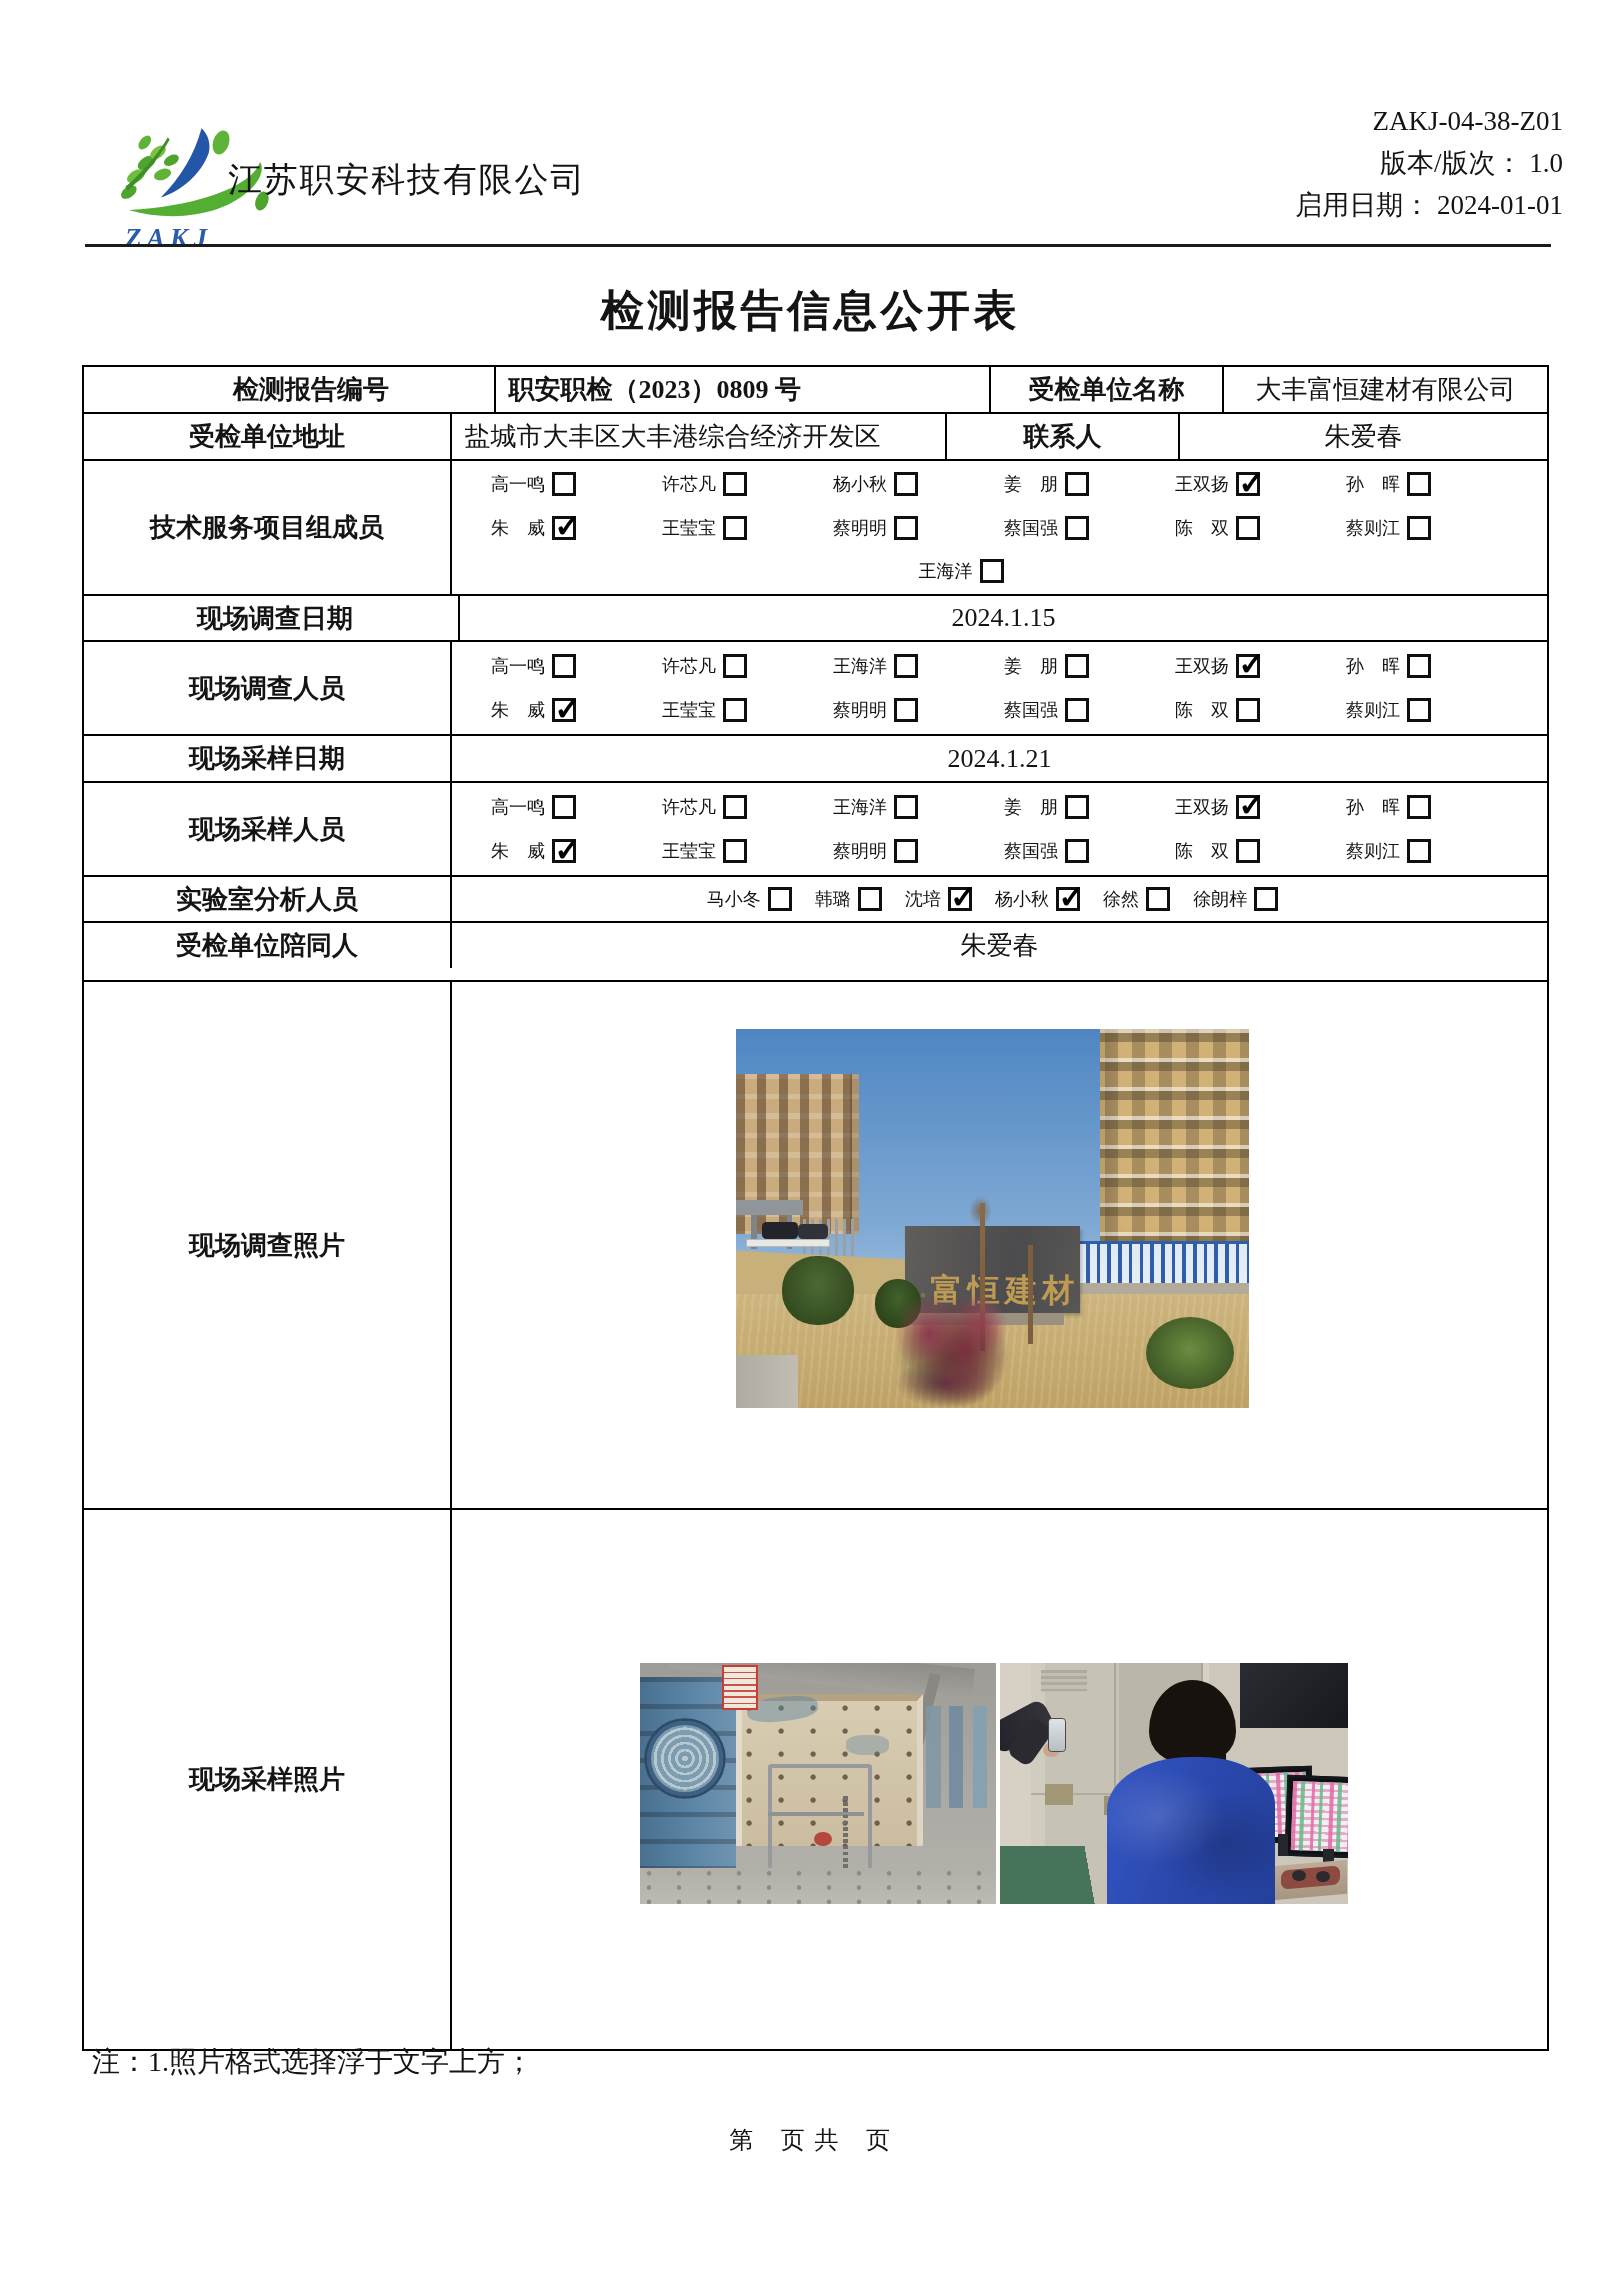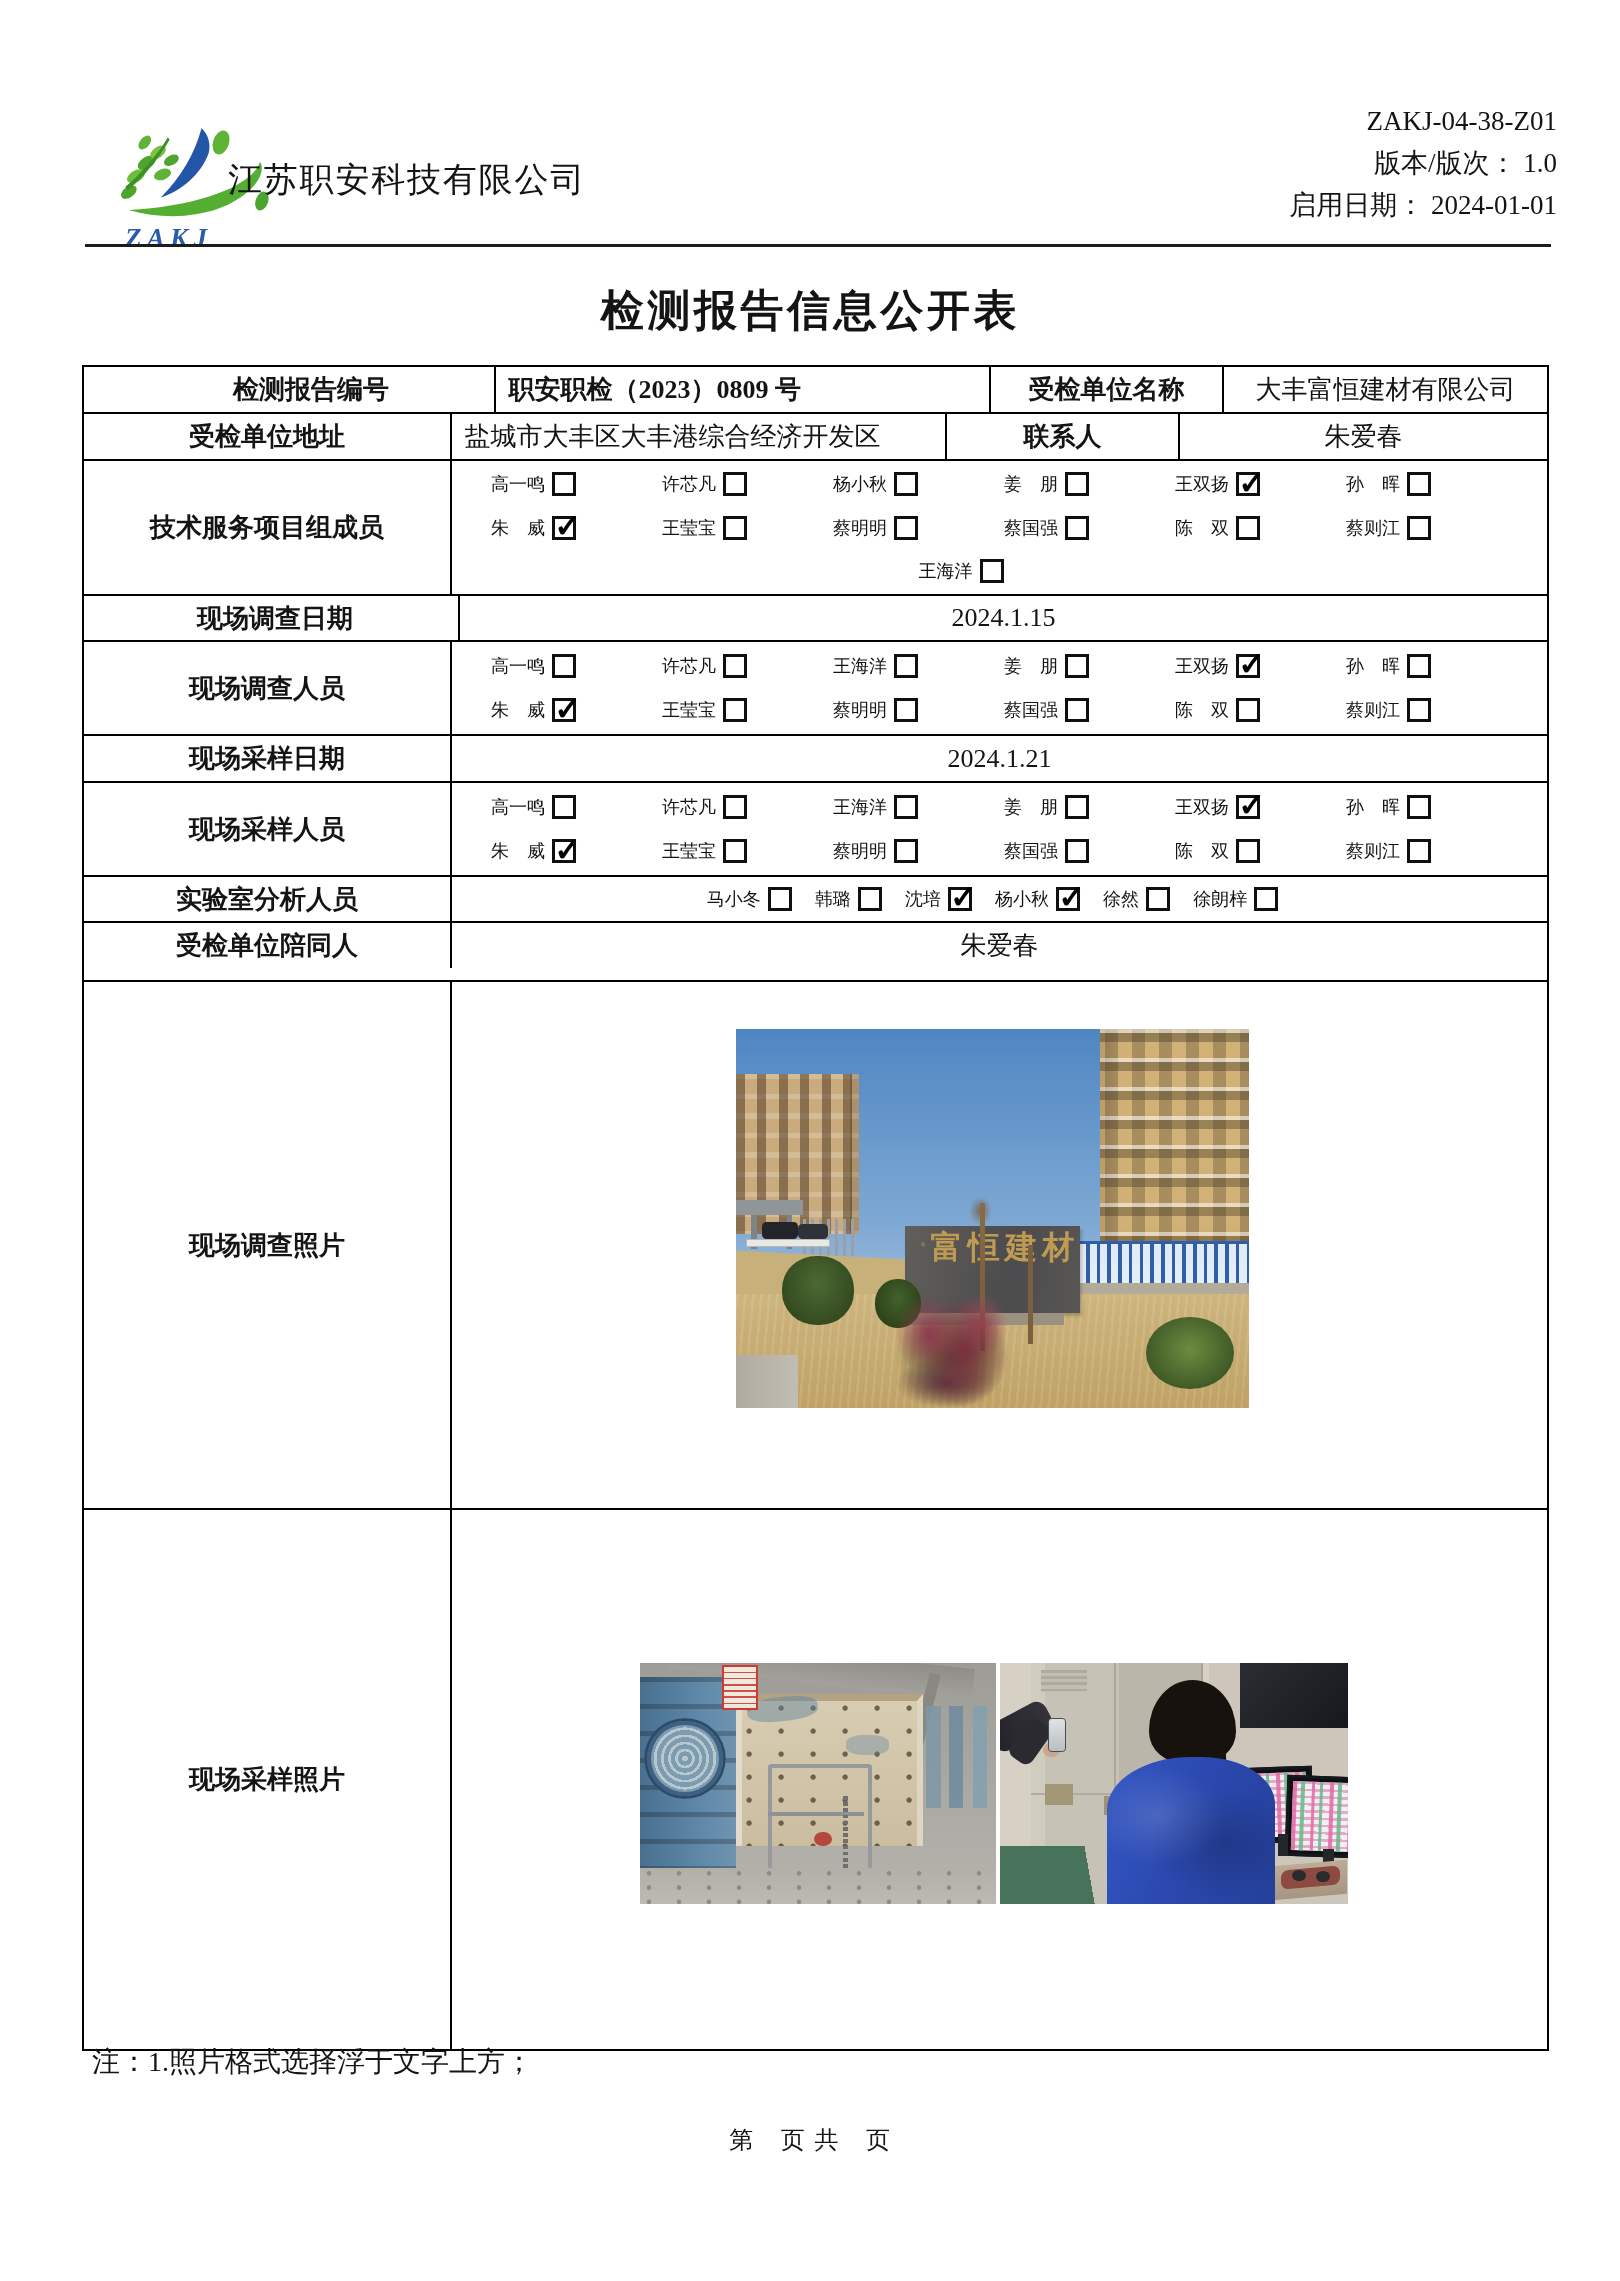--- a/index.html
+++ b/index.html
@@ -3,21 +3,21 @@
 <meta charset="utf-8">
 <style>
   html,body{margin:0;padding:0;background:#ffffff;}
   body{width:1621px;height:2281px;position:relative;font-family:"Liberation Serif","DejaVu Serif",serif;color:#141414;}
   .abs{position:absolute;}
 
   
   #logo{left:109px;top:123px;width:178px;height:102px;}
   #logo-text{left:125px;top:223px;font-size:27px;font-weight:bold;font-style:italic;color:#2b5cab;letter-spacing:5.3px;}
   #company-name{left:228px;top:157px;font-size:34px;letter-spacing:1.8px;}
-  #doc-meta{right:64px;top:100px;text-align:right;font-size:27px;line-height:42px;}
+  #doc-meta{right:58px;top:100px;text-align:right;font-size:27px;line-height:42px;}
   #header-rule{left:85px;top:244px;width:1466px;height:2.7px;background:#1c1c1c;}
   #page-title{left:0;top:282px;width:100%;text-align:center;font-size:43px;font-weight:bold;letter-spacing:3.6px;}
 
   
   #info-table{left:82px;top:365px;width:1467px;border:2.7px solid #000;box-sizing:border-box;background:#fff;}
   .row{display:flex;border-top:2.2px solid #000;box-sizing:border-box;}
   .row.first{border-top:none;}
   .c{border-left:2.2px solid #000;box-sizing:border-box;display:flex;align-items:center;overflow:hidden;}
   .c:first-child{border-left:none;}
   .lab{width:366px;justify-content:center;font-weight:bold;font-size:26px;text-align:center;}
@@ -59,21 +59,21 @@
                      repeating-linear-gradient(90deg,transparent 0 5.3px,rgba(70,60,40,.30) 5.3px 18px,transparent 18px 27px);
     box-shadow:inset 10.7px 0 12.5px rgba(0,0,0,.12);}
   .p1-fence{left:62%;top:56%;width:38%;height:11%;background:repeating-linear-gradient(90deg,#2e5fa8 0 3.6px,rgba(255,255,255,.75) 3.6px 10.7px);border-top:3.6px solid #2e5fa8;border-bottom:2.7px solid #2e5fa8;}
   .p1-wall{left:62%;top:67%;width:38%;height:9%;background:#b4aa9a;}
   .p1-grass-upper{left:0;top:60%;width:40%;height:16%;background:#c8b07a;transform:skewY(3deg);}
   .p1-grass{left:0;bottom:0;width:100%;height:30%;
     background:linear-gradient(180deg,#cdb57e,#c3a76c 70%,#bfa263);}
   .p1-grass-tex{left:0;bottom:0;width:100%;height:30%;opacity:.5;
     background:repeating-linear-gradient(95deg,rgba(255,255,255,.20) 0 2.7px,transparent 2.7px 8px);}
   .p1-road{left:0;bottom:0;width:12%;height:14%;background:linear-gradient(90deg,#b0aba1,#c2bdb2);}
-  .p1-sign{left:33%;top:52%;width:31%;height:23%;background:linear-gradient(100deg,#615f5b,#4c4b4d 60%,#585755);display:flex;align-items:flex-start;padding-left:3%;box-shadow:1.8px 2.7px 3.6px rgba(0,0,0,.25);}
+  .p1-sign{left:33%;top:52%;width:31%;height:23%;background:linear-gradient(100deg,#615f5b,#4c4b4d 60%,#585755);display:flex;align-items:flex-end;padding-left:3%;box-shadow:1.8px 2.7px 3.6px rgba(0,0,0,.25);}
   .p1-sign-text{font-size:32px;color:#bf9a52;letter-spacing:5.3px;font-weight:bold;margin-left:5.3px;white-space:nowrap;}
   .p1-sign-foot{left:33%;top:75%;width:31%;height:3%;background:#9a917f;}
   .p1-sapling1{left:47.5%;top:46%;width:1%;height:39%;background:linear-gradient(#8a6b44,#74573a);}
   .p1-sapling1b{left:45.5%;top:44%;width:4.5%;height:8%;background:
     radial-gradient(closest-side,rgba(120,90,60,.8),transparent);}
   .p1-sapling2{left:57%;top:57%;width:0.8%;height:26%;background:#7c5f3e;}
   .p1-bush1{left:9%;top:60%;width:14%;height:18%;background:radial-gradient(ellipse at 50% 40%,#4c6a33,#33491f 75%);border-radius:48%;}
   .p1-bush2{left:27%;top:66%;width:9%;height:13%;background:radial-gradient(ellipse at 50% 40%,#42612c,#2d4219 75%);border-radius:48%;}
   .p1-red{left:31%;top:70%;width:22%;height:30%;background:
     radial-gradient(closest-side at 30% 35%,#8e3a4e,transparent),

